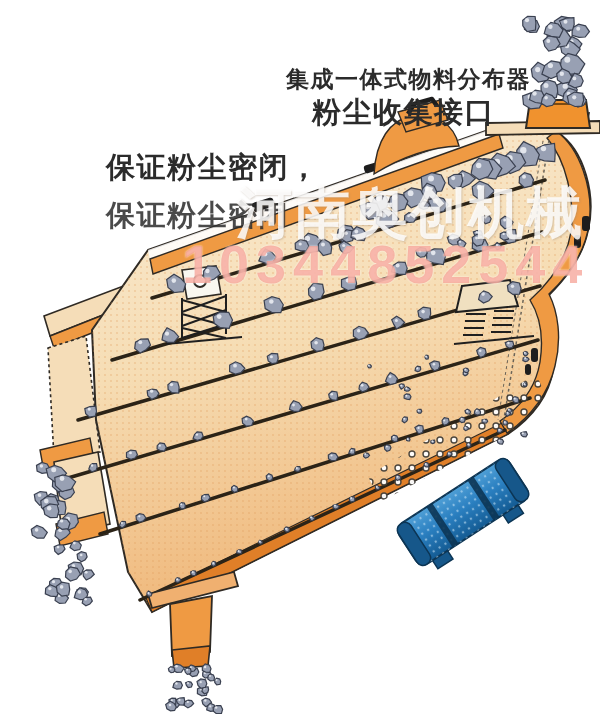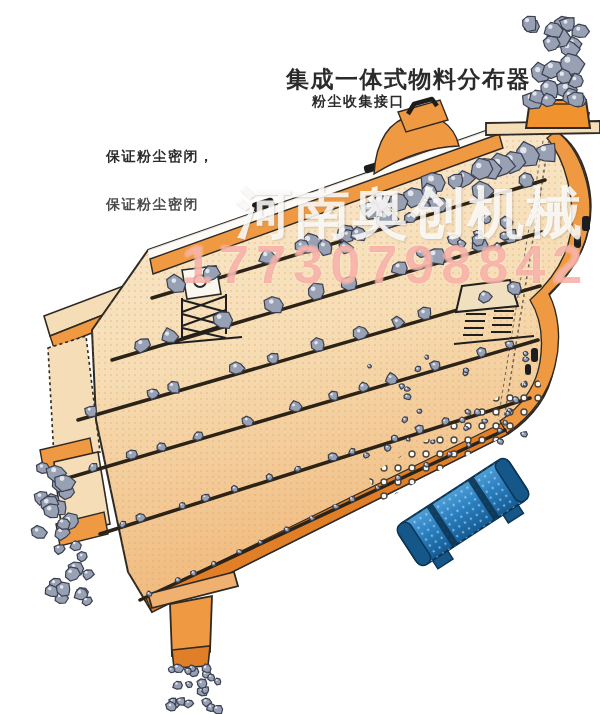--- a/index.html
+++ b/index.html
@@ -1,21 +1,21 @@
 <!DOCTYPE html>
 <html><head>
 <meta charset="utf-8">
 <style>
   html,body{margin:0;padding:0;background:#fff;}
   #stage{position:relative;width:600px;height:714px;background:#ffffff;overflow:hidden;
          font-family:"Liberation Sans","DejaVu Sans",sans-serif;}
   #machine-svg{position:absolute;left:0;top:0;}
   .label{position:absolute;color:#2b2b2b;font-weight:600;letter-spacing:1.5px;white-space:nowrap;}
   .label-lg{font-size:23px;}
-  .label-md{font-size:14px;}
+  .label-md{font-size:29px;}
   .wm-company{position:absolute;left:236px;top:176px;font-size:56px;font-weight:700;
               letter-spacing:2px;color:rgba(255,255,255,0.84);white-space:nowrap;
               text-shadow:1px 1px 2px rgba(150,130,110,0.35);pointer-events:none;z-index:5;}
   .wm-phone{position:absolute;left:182px;top:233px;font-size:54px;font-weight:700;
             letter-spacing:7px;color:rgba(242,128,112,0.55);white-space:nowrap;
             text-shadow:0 0 2px rgba(255,255,255,0.85);pointer-events:none;z-index:5;}
   .rock{fill:#98a0b3;stroke:#3a4050;stroke-width:1.2;}
   .rock-hl{fill:#eef1f6;opacity:.85;}
   .deck{stroke:#2b2317;stroke-width:3.5;stroke-linecap:round;}
   .trim{fill:#ef9a43;stroke:#2f2a24;stroke-width:1.4;}
@@ -567,19 +567,19 @@
         <path d="M193.6,703.5L191.2,706.0L187.9,707.9L184.3,705.5L184.7,701.6L188.2,700.1L191.6,700.6Z" class="rock"></path>
         <circle cx="187.8" cy="701.9" r="1.1" class="rock-hl"></circle>
         <path d="M222.6,709.3L221.4,713.6L216.4,713.7L213.4,711.1L213.1,707.4L216.6,705.6L220.8,705.7Z" class="rock"></path>
         <circle cx="216.1" cy="707.5" r="1.3" class="rock-hl"></circle>
         <path d="M206.8,683.7L205.3,687.4L200.9,688.3L198.0,685.5L197.0,681.6L200.8,678.9L205.6,679.8Z" class="rock"></path>
         <circle cx="200.7" cy="682.1" r="1.2" class="rock-hl"></circle>
       </g>
   </svg>
 
   <div class="wm-company">河南奥创机械</div>
-  <div class="wm-phone">17730798842</div>
+  <div class="wm-phone">10344852544</div>
 
   <div class="label label-lg" style="left:286px;top:20px;margin-top:44px;">集成一体式物料分布器</div>
   <div class="label label-md" style="left:312px;top:93px;">粉尘收集接口</div>
   <div class="label label-md" style="left:106px;top:148px;">保证粉尘密闭，</div>
   <div class="label label-md" style="left:106px;top:196px;opacity:.85;text-align:center;">保证粉尘密闭</div>
 </div>
 
 </body></html>

